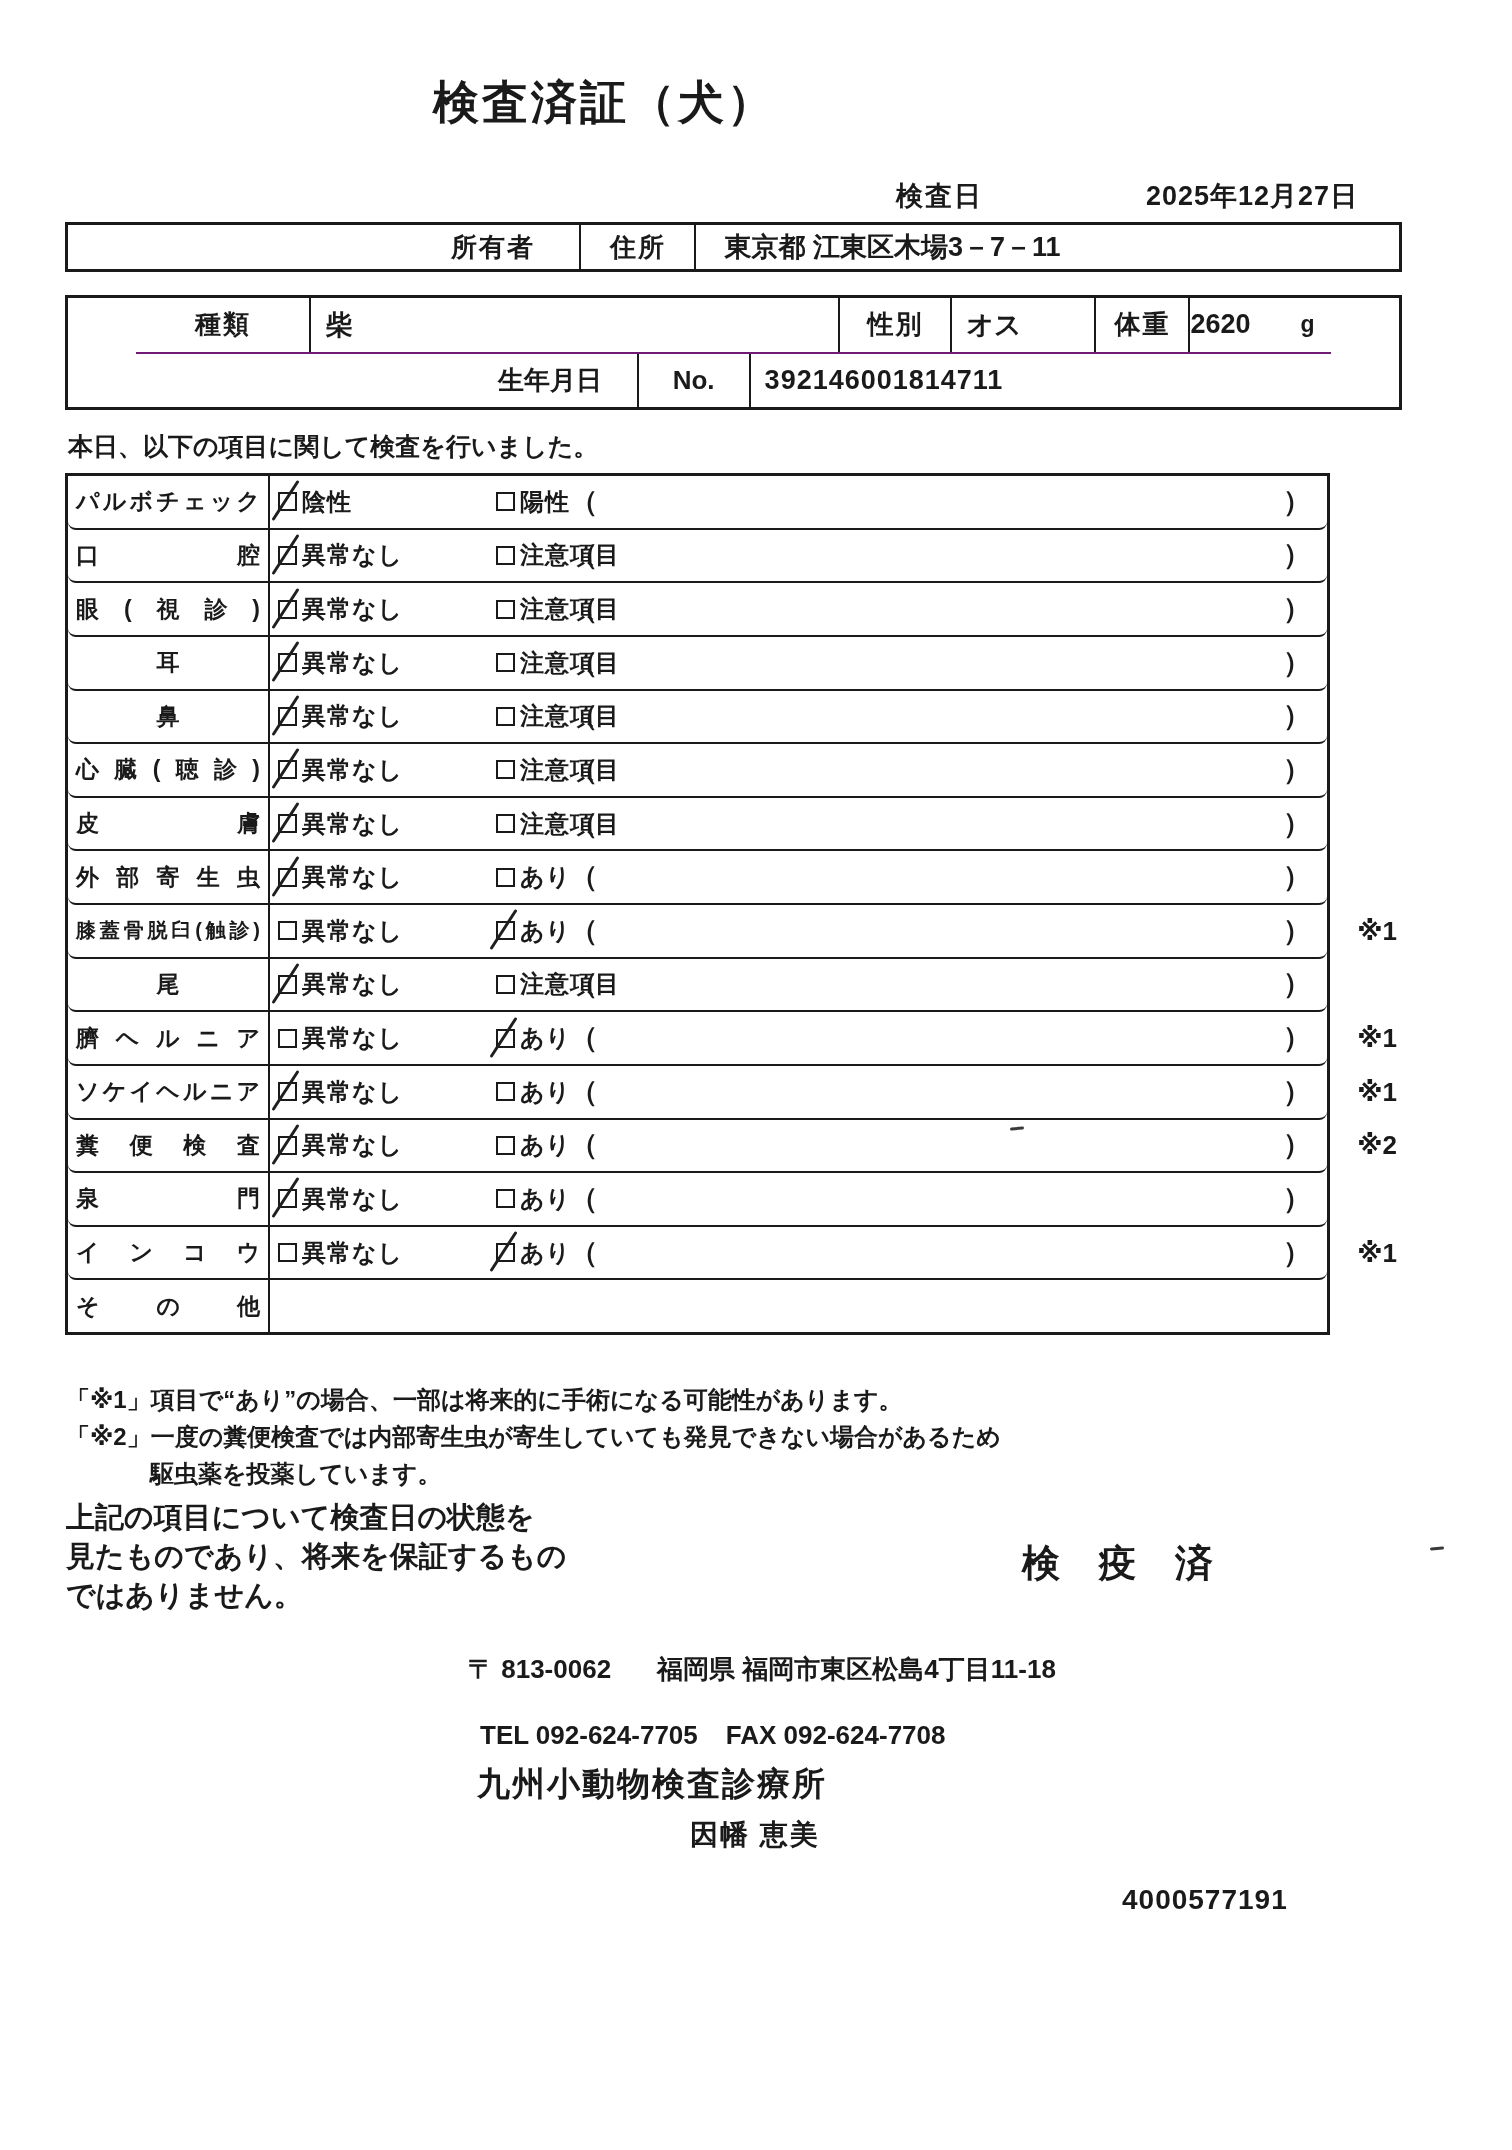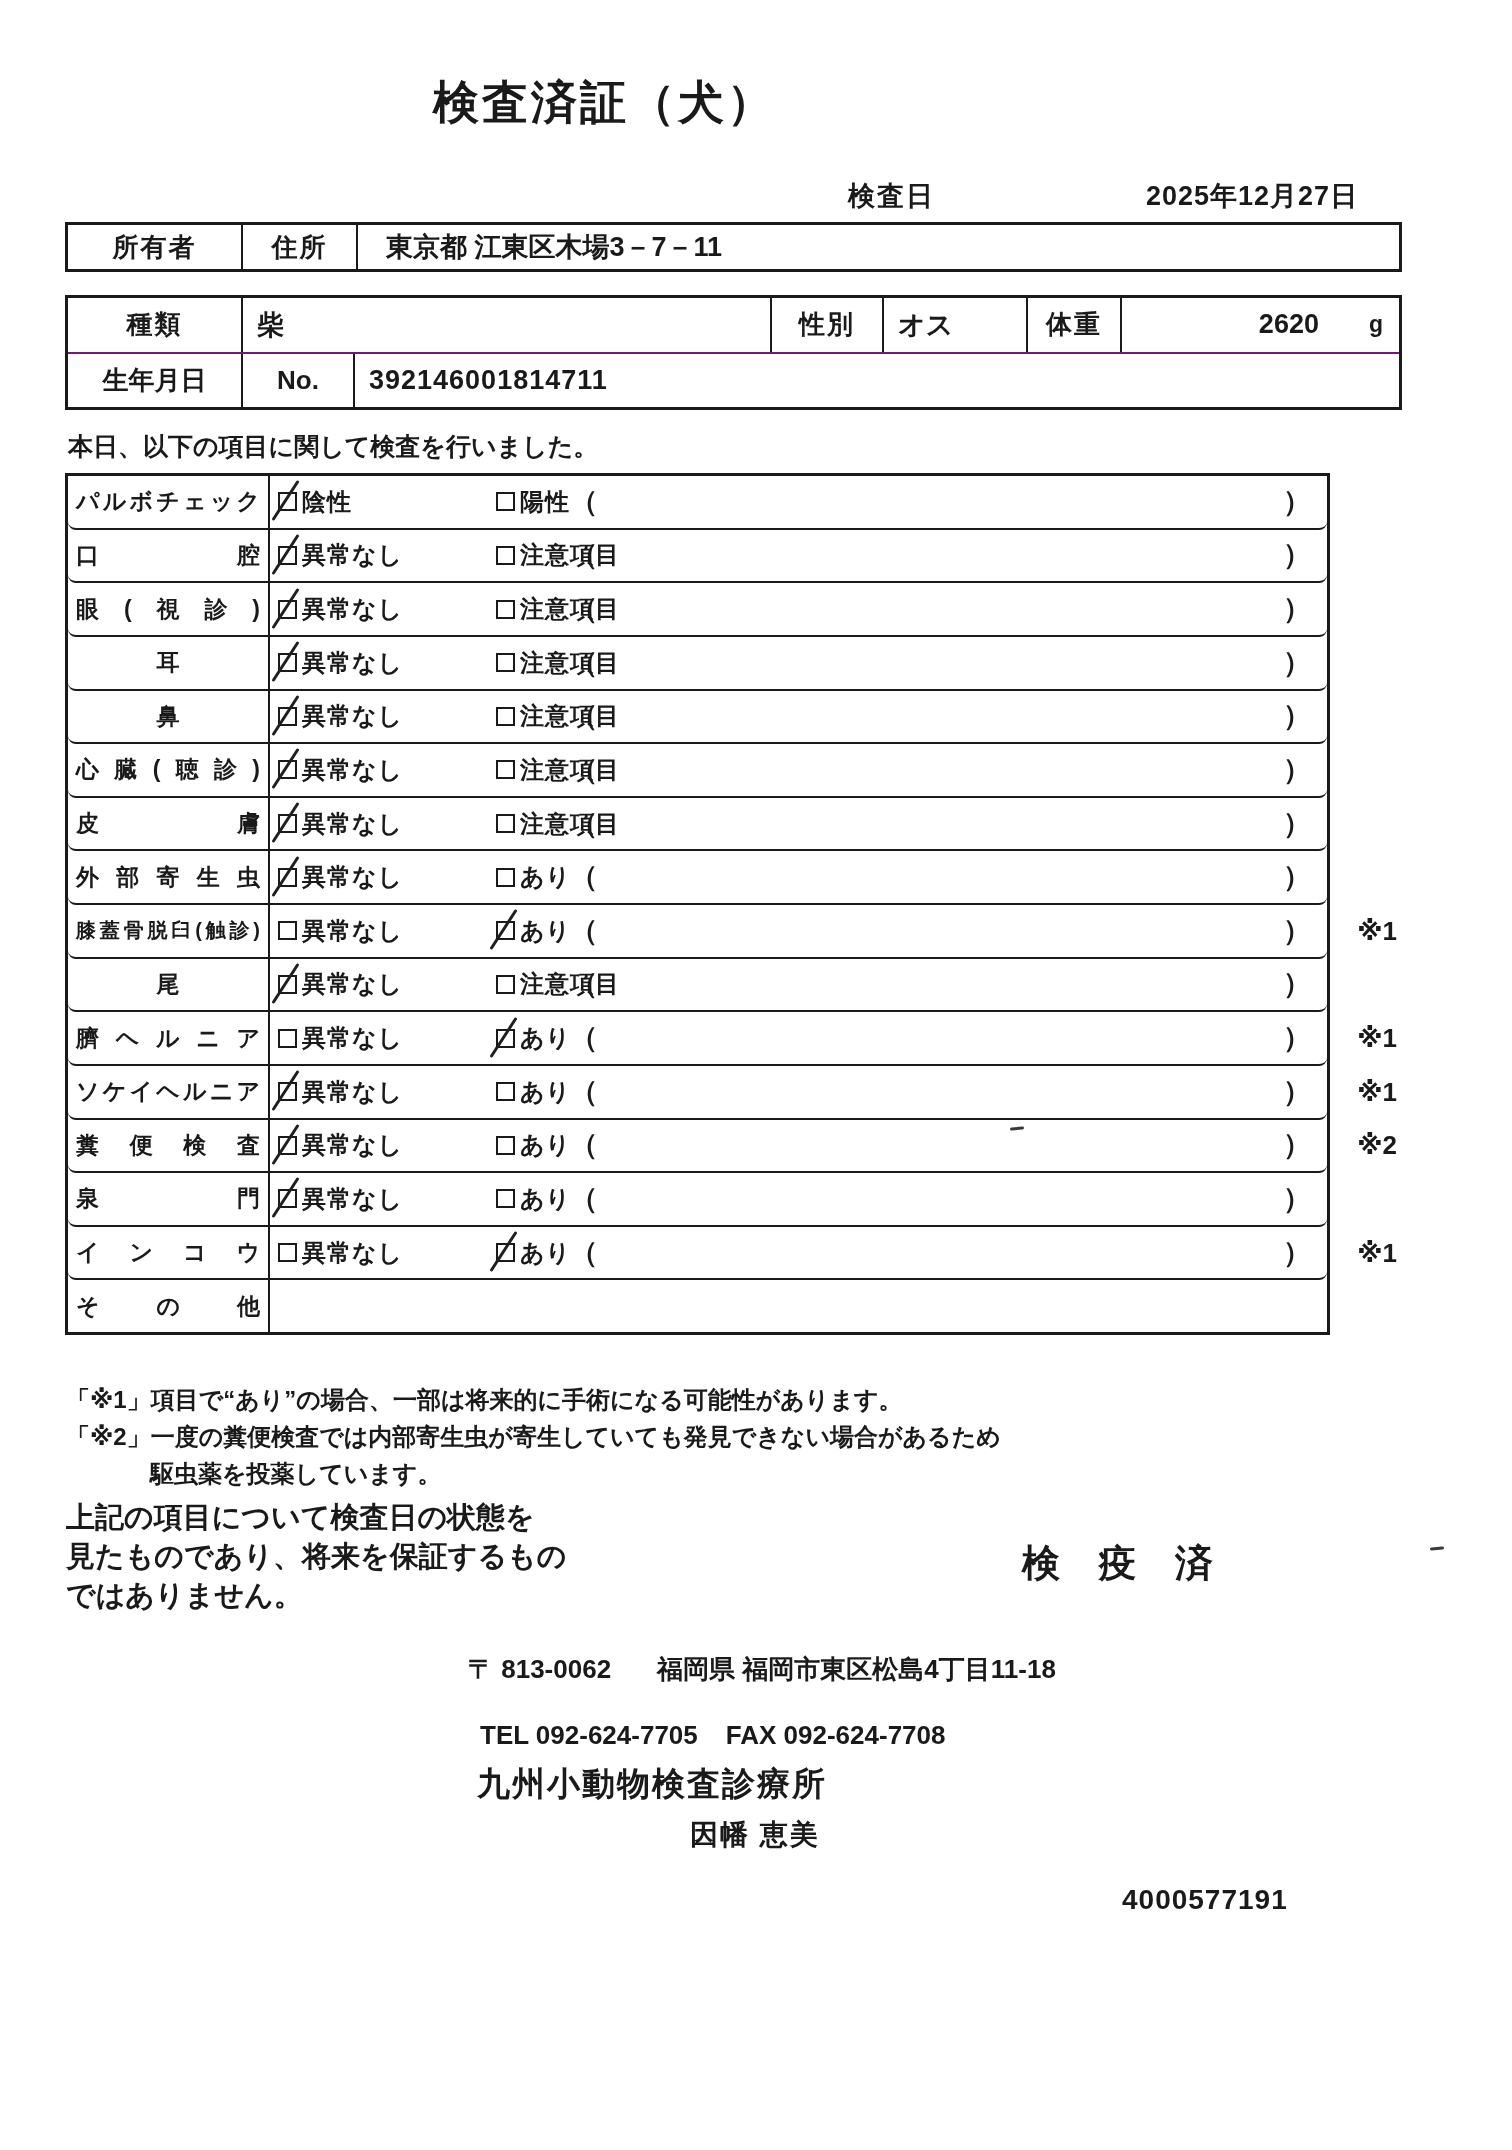--- a/index.html
+++ b/index.html
@@ -8,21 +8,21 @@
   .abs{position:absolute;}
 
   
   .doc-title{font-size:46px;font-weight:700;letter-spacing:3px;}
 
   
   .insp-date-label{font-size:27px;font-weight:700;letter-spacing:2px;}
   .insp-date-value{font-size:27px;font-weight:600;letter-spacing:1px;}
 
   
-  .ftable{position:absolute;border:3px solid #1a1a1a;box-sizing:border-box;display:flex;flex-direction:column;}
+  .ftable{position:absolute;border:3px solid #1a1a1a;box-sizing:border-box;display:flex;flex-direction:column;align-items:center;}
   .frow{display:flex;flex:1;border-bottom:2px solid #701a75;}
   .frow:last-child{border-bottom:none;}
   .fcell{border-right:2px solid #1a1a1a;box-sizing:border-box;display:flex;align-items:center;}
   .fcell:last-child{border-right:none;}
   .fcell.lbl{justify-content:center;font-size:26px;font-weight:700;letter-spacing:2px;}
   .fcell.val{padding-left:14px;font-size:27px;font-weight:600;}
   .fcell.valc{justify-content:center;font-size:26px;font-weight:600;}
   .wval{flex:1;text-align:right;font-size:27px;font-weight:600;padding-right:50px;}
   .wunit{font-size:23px;font-weight:600;padding-right:16px;}
 
@@ -63,21 +63,21 @@
   .serial{font-size:28px;font-weight:600;letter-spacing:1px;}
   .speck{position:absolute;background:#3a3a3a;border-radius:2px;}
 </style>
 </head>
 <body>
 
 <div class="page">
 
   <div class="abs doc-title" style="left:433px;top:72px;">検査済証（犬）</div>
 
-  <div class="abs insp-date-label" style="left:848px;top:178px;">検査日</div>
+  <div class="abs insp-date-label" style="left:896px;top:178px;">検査日</div>
   <div class="abs insp-date-value" style="left:1146px;top:178px;">2025年12月27日</div>
 
   <div class="ftable" style="left:65px;top:222px;width:1337px;height:50px;">
     <div class="frow">
       <div class="fcell lbl" style="width:175px;">所有者</div>
       <div class="fcell lbl" style="width:115px;">住所</div>
       <div class="fcell val" style="flex:1;padding-left:28px;">東京都 江東区木場3－7－11</div>
     </div>
   </div>
 

